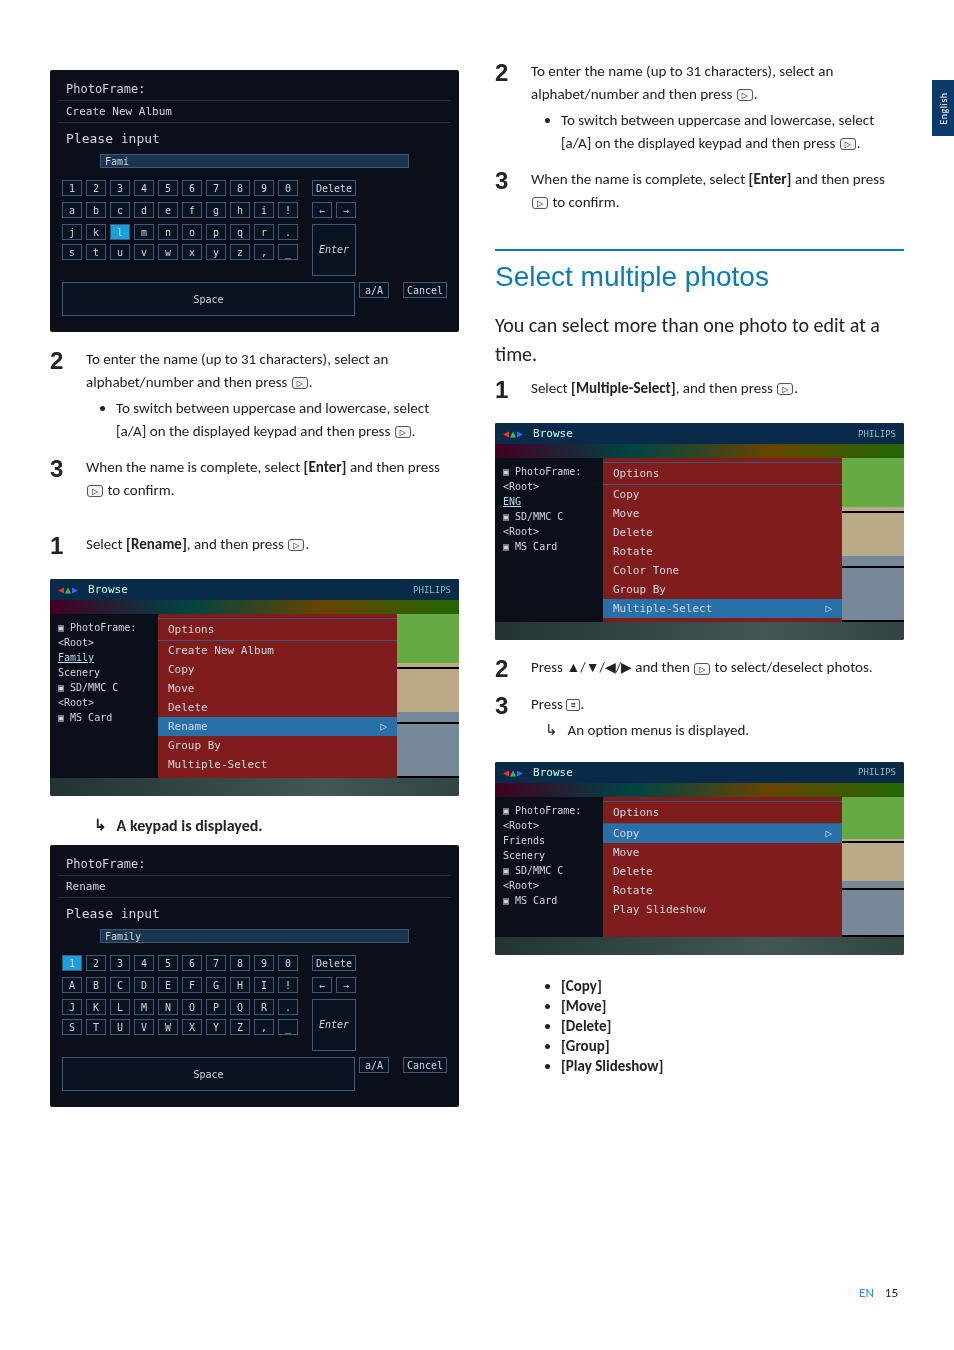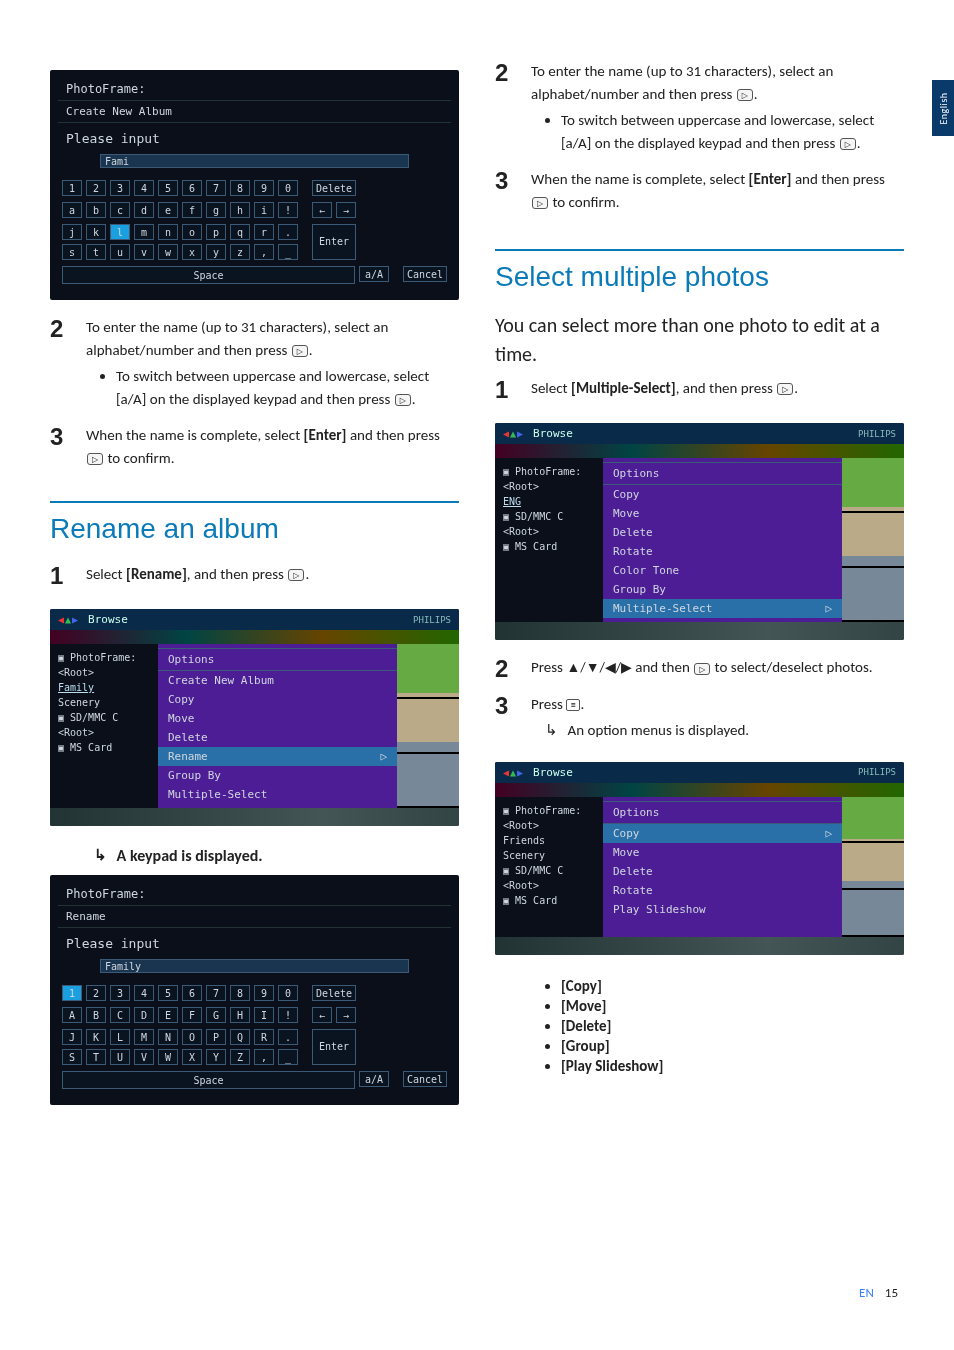--- a/index.html
+++ b/index.html
@@ -135,44 +135,44 @@
   .key {
     width: 20px; height: 16px;
     border: 1px solid #3a5a78;
     display: inline-flex;
     align-items: center;
     justify-content: center;
     font-size: 10px;
     background: #0a1420;
   }
   .key.sel { background:#1a9fe0; }
-  .key.wide { width:auto; flex:1; padding:8px 6px;}
+  .key.wide { width:auto; flex:1; padding:16px 6px;}
   .key.big { width:44px;}
-  .key.dbl { height:36px;}
+  .key.dbl { height:52px;font-style:italic;}
   .keycol { display:flex; flex-direction:column; gap:4px;}
 
   
   .browse { padding:0; overflow:hidden;}
   .browse .top {
     display:flex; align-items:center; justify-content:space-between;
     background:#0a2a4a; padding:4px 8px; font-size:11px;
   }
   .browse .top .l { color:#cfe; display:flex; align-items:center; gap:6px;}
   .browse .top .r { color:#8bb; font-size:9px;}
   .browse .strip { height:14px; background: linear-gradient(90deg,#402,#044,#640,#260);}
   .browse .body { display:flex; min-height:140px;}
   .browse .side {
     width: 108px; padding:6px 4px; font-size:10px; line-height:1.5;
     background:#0a0f1a;
   }
   .browse .side .srow { padding:0 4px; white-space:nowrap;}
   .browse .side .srow.icon::before{content:"▣ ";}
   .browse .side .srow.sel2 { text-decoration: underline; color:#bde;}
   .browse .menu {
-    flex:1; padding:4px 0; background:#4c1d95; position:relative;
+    flex:1; padding:4px 0; background:#7f1d1d; position:relative;
   }
   .browse .menu .mhead {
     padding:4px 10px; border-top:1px solid #3a5a78; border-bottom:1px solid #3a5a78; font-size:11px;
   }
   .browse .menu .mitem {
     padding:3px 10px; font-size:11px;
   }
   .browse .menu .mitem.sel { background:#2a70a8; display:flex; justify-content:space-between;}
   .browse .photo-strip {
     width: 62px;
@@ -293,21 +293,20 @@
       </li>
       <li>
           <span class="num">3</span>
         <div class="body">
           <span>When the name is complete, select </span><b>[Enter]</b><span> and then press </span><span class="icon-box">▷</span><span> to confirm.</span>
         </div>
       </li>
     </ol>
 
     <div style="height:22px;"></div>
-    <div class="h2">Rename an album</div>
 
     <ol class="steps">
       <li>
           <span class="num">1</span>
         <div class="body">
           <span>Select </span><b>[Rename]</b><span>, and then press </span><span class="icon-box">▷</span>.
         </div>
       </li>
     </ol>
 

